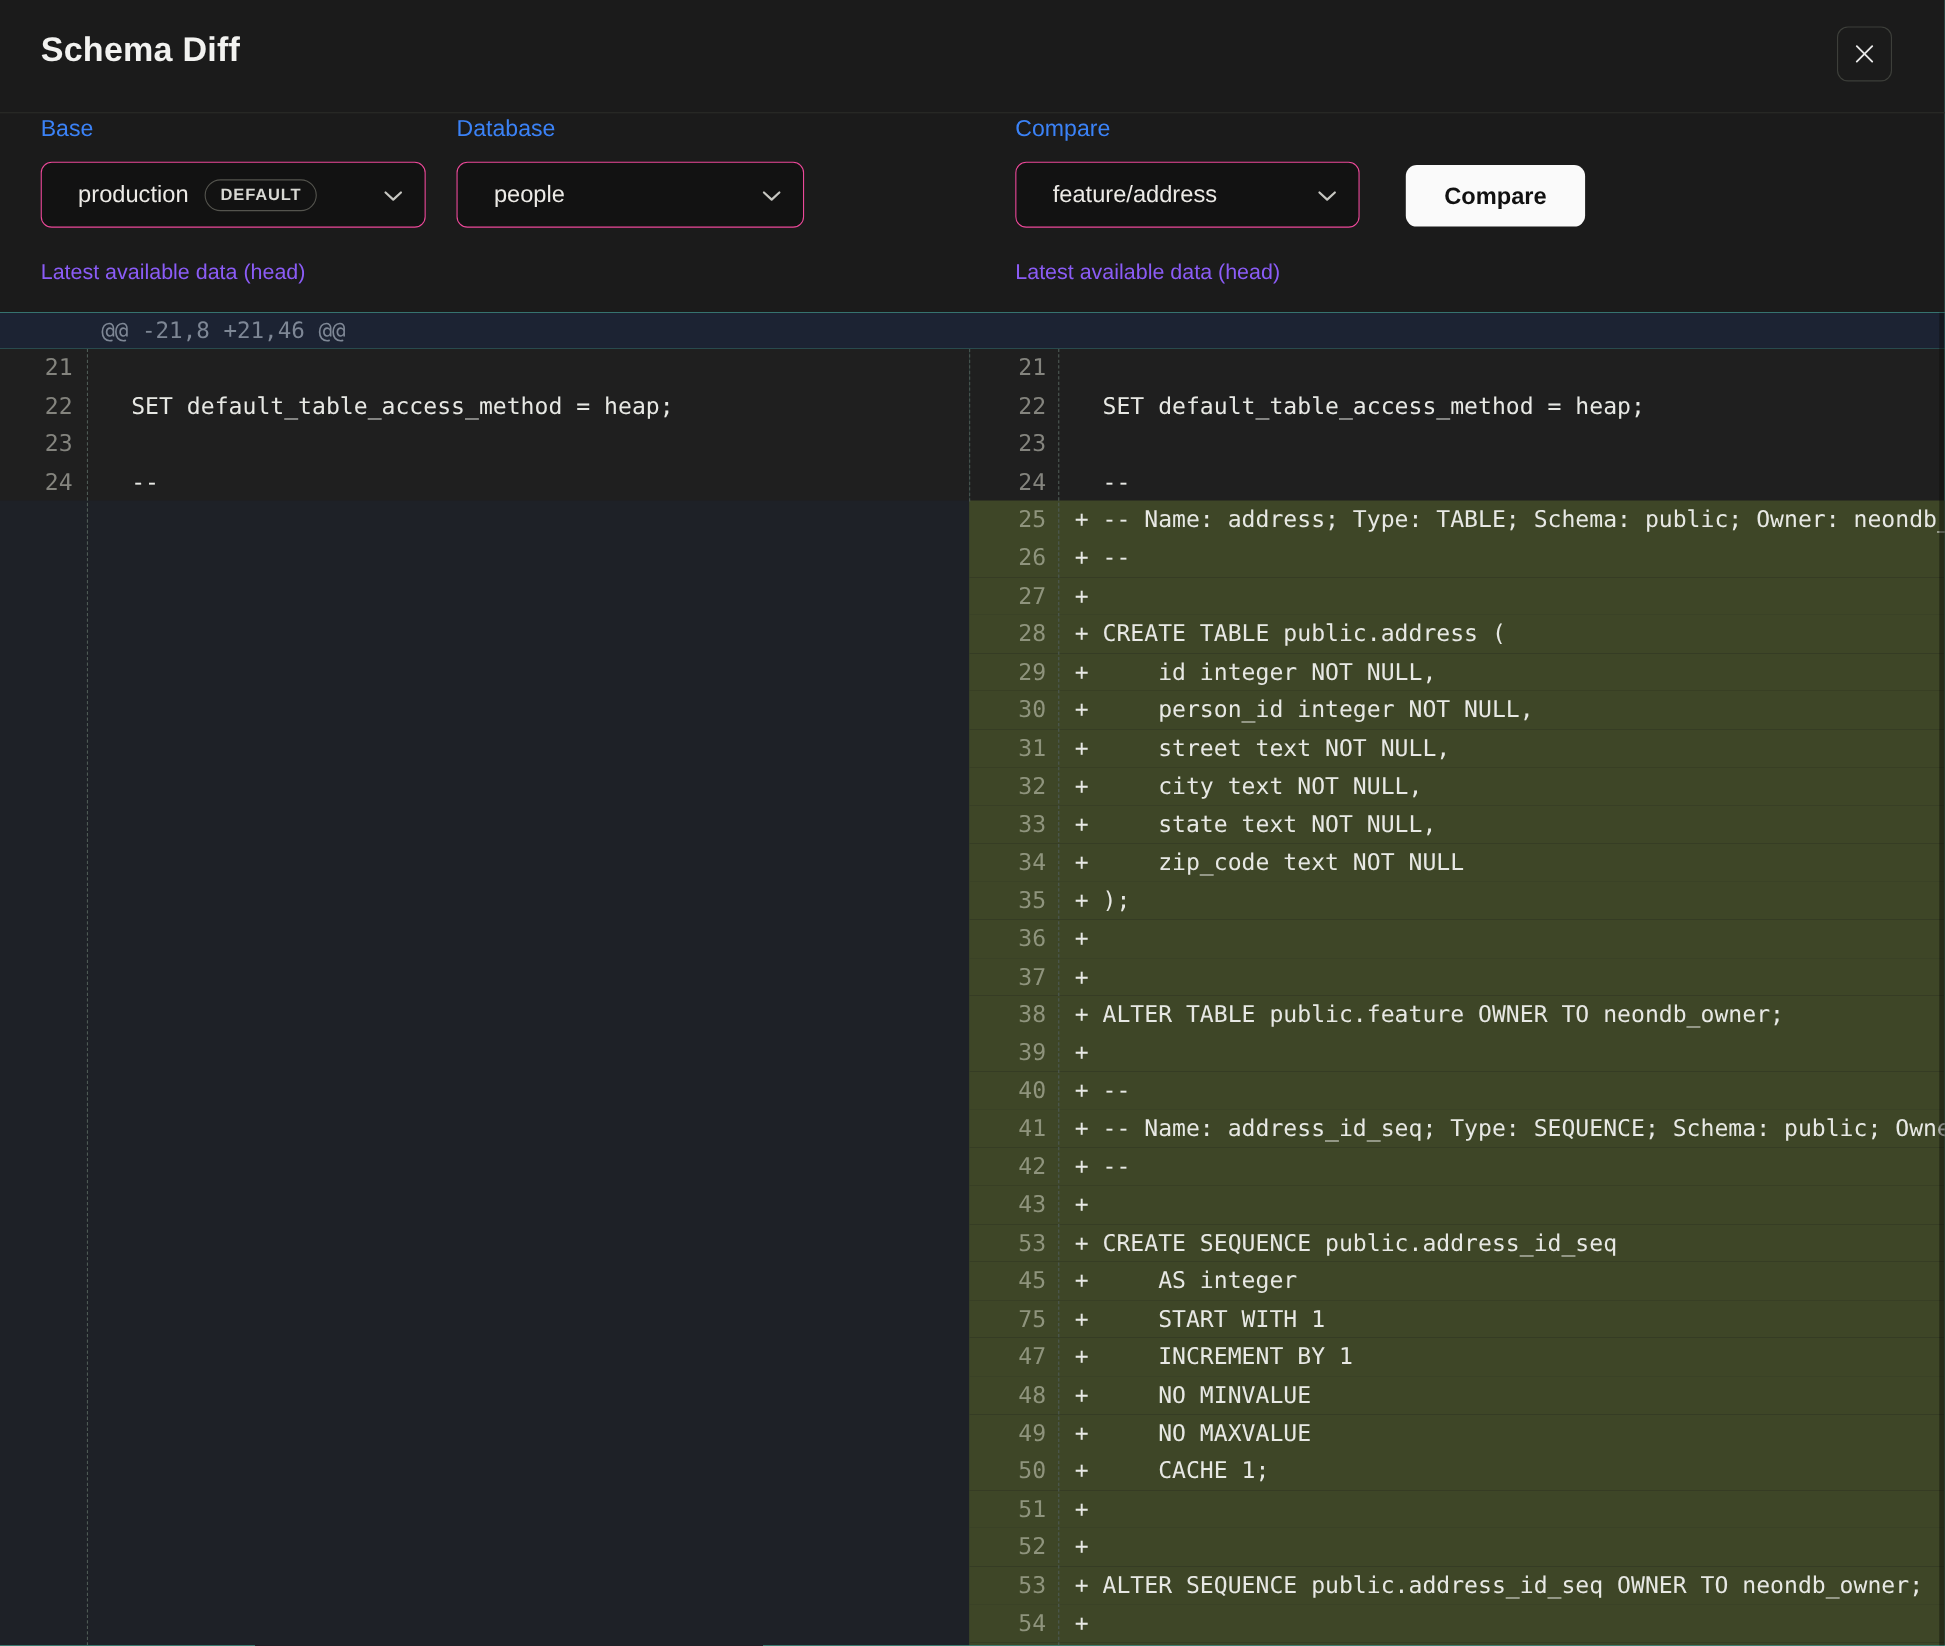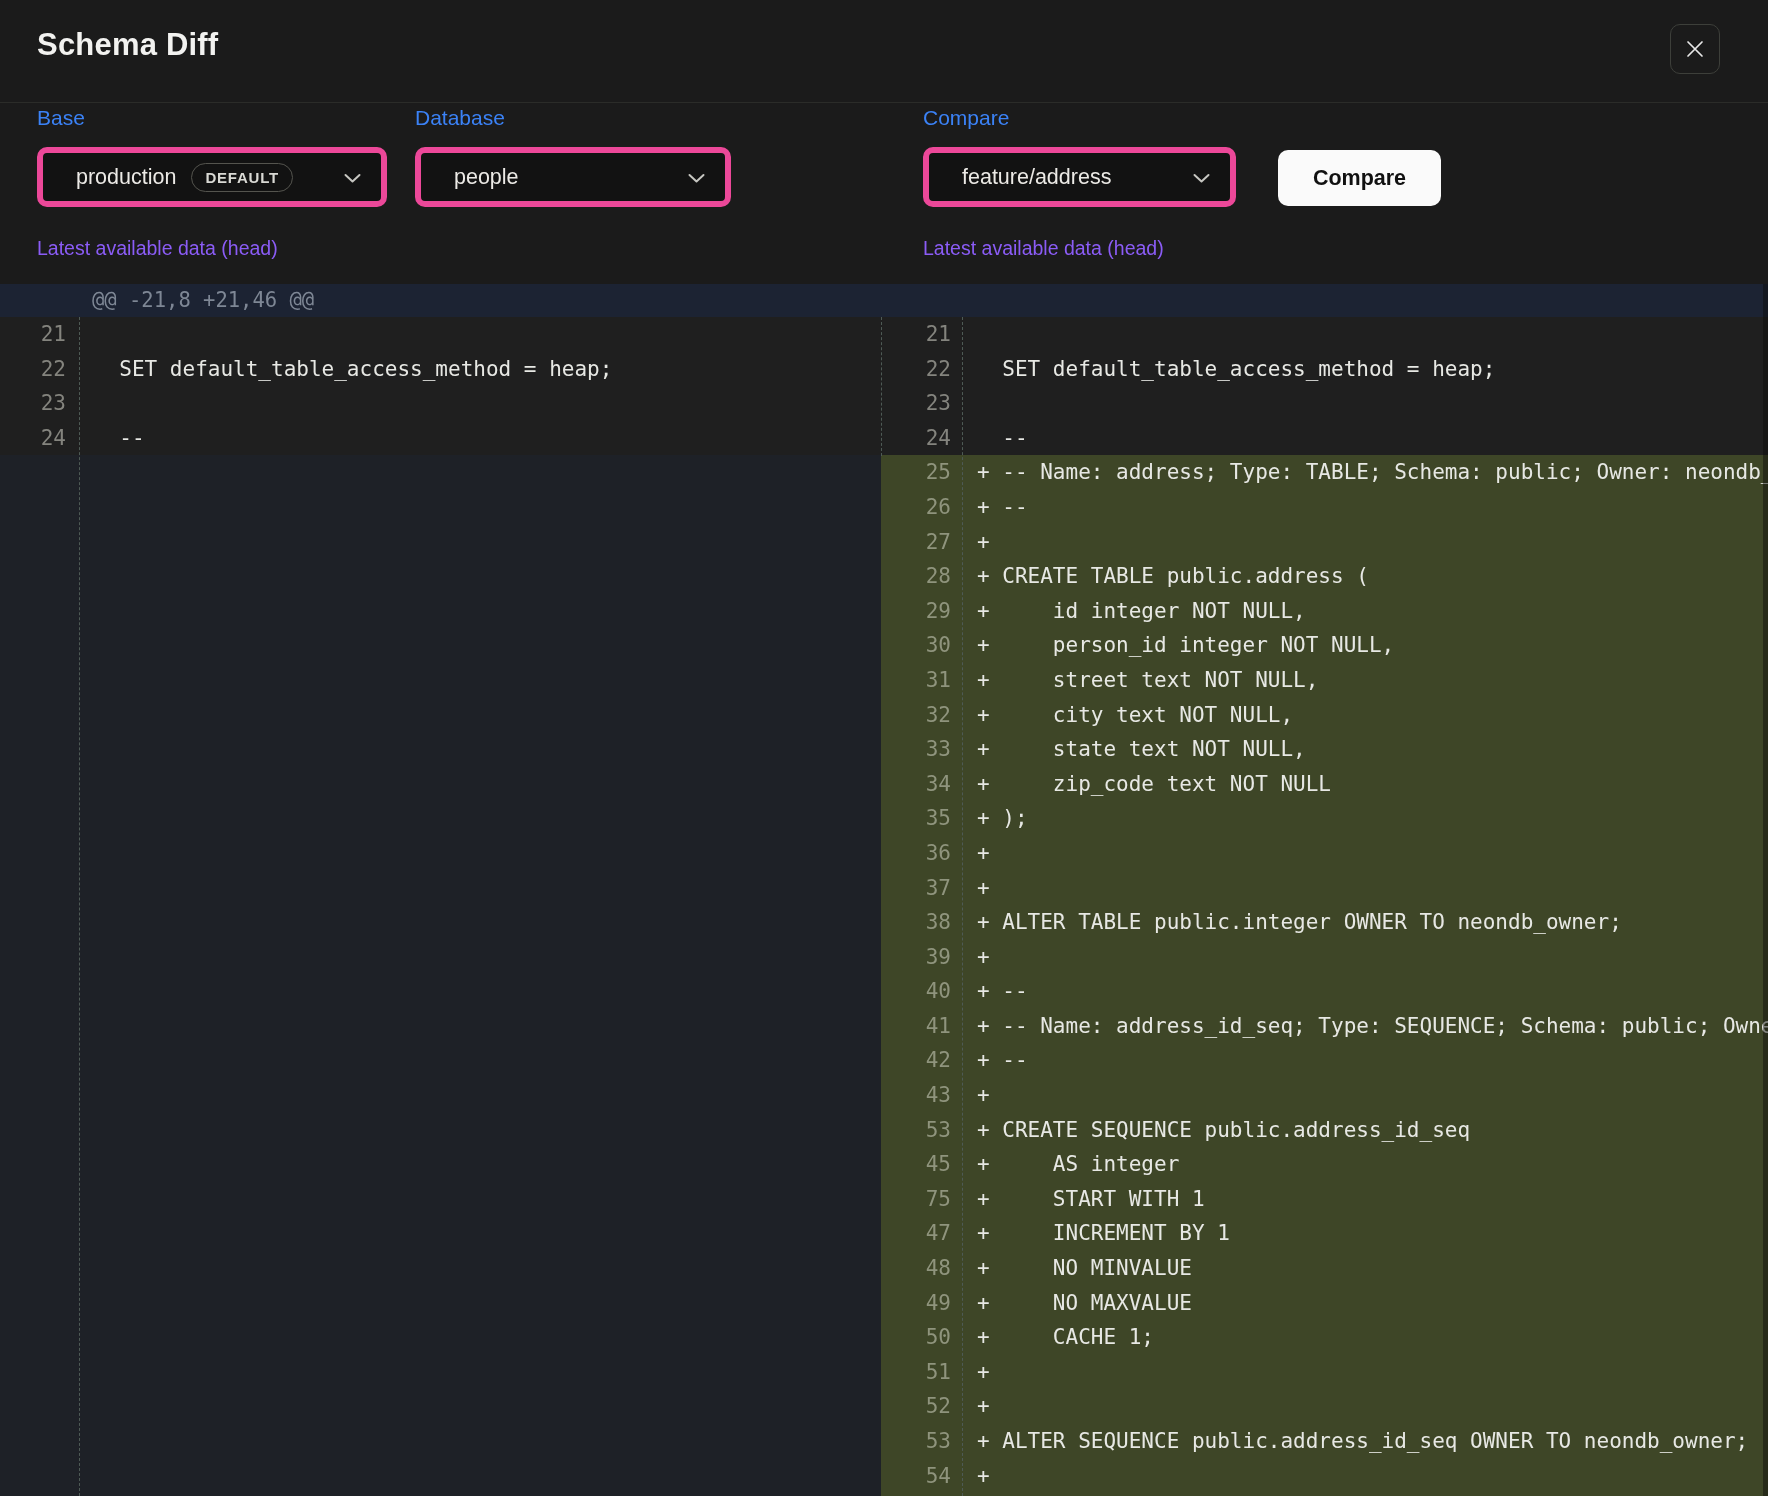--- a/index.html
+++ b/index.html
@@ -11,21 +11,21 @@
                 color:#f2f2f0;letter-spacing:.2px;}
   .close-btn{position:absolute;left:1670px;top:24px;width:50px;height:50px;
              border:1px solid #3d3f3a;border-radius:10px;background:transparent;
              display:flex;align-items:center;justify-content:center;cursor:pointer;}
   .header-sep{position:absolute;left:0;right:0;top:102px;height:1px;background:#2b2c29;}
 
   
   .field-label{position:absolute;top:106px;font-size:21px;color:#3b82f6;}
   .lbl-base{left:37px;} .lbl-db{left:415px;} .lbl-cmp{left:923px;}
   .dropdown{position:absolute;top:147px;height:60px;box-sizing:border-box;
-            background:#121212;border:6px solid #ec4899;border-radius:10px;
+            background:#121212;border:1px solid #ec4899;border-radius:10px;
             display:flex;align-items:center;padding-left:33px;font-size:21.5px;
             color:#eceae6;cursor:pointer;}
   .dd-base{left:37px;width:350px;} .dd-db{left:415px;width:316px;} .dd-cmp{left:923px;width:313px;}
   .dd-chevron{position:absolute;right:20px;top:50%;transform:translateY(-50%);}
   .badge{margin-left:15px;border:1px solid #54544e;border-radius:17px;padding:5px 13px;
          font-size:15px;font-weight:700;letter-spacing:.8px;color:#d9d9d4;}
   .caption{position:absolute;top:237px;font-size:19.5px;color:#8b5cf6;}
   .cap-base{left:37px;} .cap-cmp{left:923px;}
   .compare-btn{position:absolute;left:1278px;top:150px;width:163px;height:56px;
                background:#fafafa;border:none;border-radius:10px;color:#111;
@@ -205,21 +205,21 @@
           <div class="row added">
             <span class="num">36</span>
             <span class="code">+ </span>
           </div>
           <div class="row added">
             <span class="num">37</span>
             <span class="code">+ </span>
           </div>
           <div class="row added">
             <span class="num">38</span>
-            <span class="code">+ ALTER TABLE public.integer OWNER TO neondb_owner;</span>
+            <span class="code">+ ALTER TABLE public.feature OWNER TO neondb_owner;</span>
           </div>
           <div class="row added">
             <span class="num">39</span>
             <span class="code">+ </span>
           </div>
           <div class="row added">
             <span class="num">40</span>
             <span class="code">+ --</span>
           </div>
           <div class="row added">

